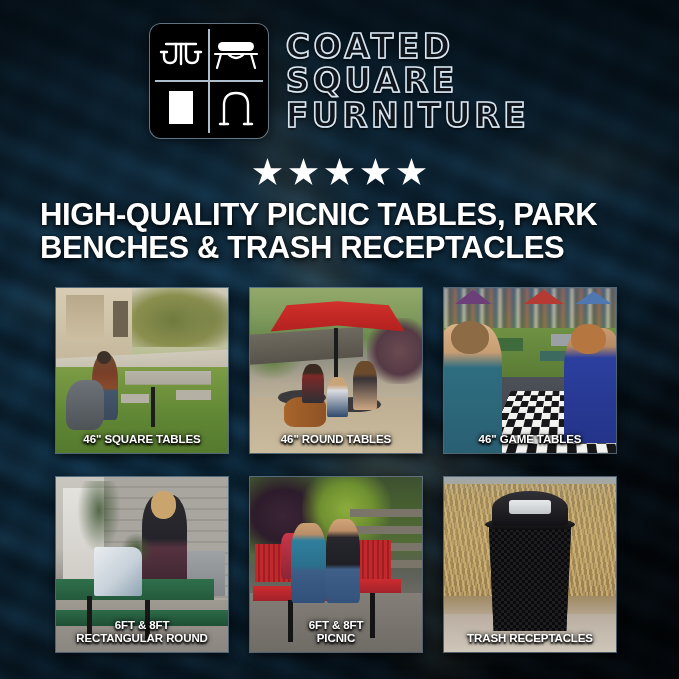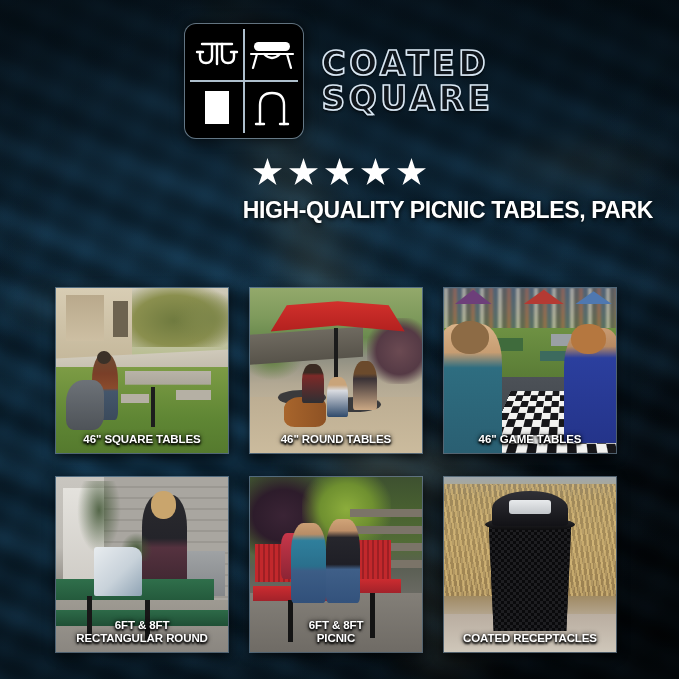--- a/index.html
+++ b/index.html
@@ -132,29 +132,29 @@
     width:29px; height:29px;
     background:#ffffff;
     clip-path:polygon(50% 0%, 61.8% 35.5%, 100% 35.5%, 69% 57.5%,
                       80.9% 93%, 50% 71%, 19.1% 93%, 31% 57.5%, 0% 35.5%, 38.2% 35.5%);
     filter:drop-shadow(0 2px 3px rgba(0,0,0,.75));
   }
 
   
   .headline {
     position:absolute; left:0; right:0; top:198px;
-    text-align:right;
+    text-align:left;
     color:#ffffff;
-    font-size:23px;
+    font-size:31px;
     font-weight:bold;
     line-height:1.08;
     letter-spacing:-0.4px;
     text-shadow:0 2px 5px rgba(0,0,0,.85), 0 0 2px rgba(0,0,0,.6);
     font-family:"Liberation Sans", sans-serif;
-    padding:0 26px;
+    padding:0 40px;
   }
   .headline .l2 { display:block; }
 
   
   .grid {
     position:absolute;
     left:56px; top:288px;
     width:560px;
   }
   .row { display:flex; gap:22px; }
@@ -400,33 +400,35 @@
             <line x1="3" y1="36" x2="11" y2="36"></line>
             <line x1="27" y1="36" x2="35" y2="36"></line>
           </svg>
         </div>
       </div>
     </div>
 
     <div class="logo-type">
       <div class="logo-line">COATED</div>
       <div class="logo-line">SQUARE</div>
+      <div class="logo-line">FURNITURE</div>
     </div>
   </div>
 
   <div class="stars">
     <div class="star"></div>
     <div class="star"></div>
     <div class="star"></div>
     <div class="star"></div>
     <div class="star"></div>
   </div>
 
   <div class="headline">
     <span>HIGH-QUALITY PICNIC TABLES, PARK</span>
+    <span class="l2">BENCHES &amp; TRASH RECEPTACLES</span>
   </div>
 
   <div class="grid">
 
     <div class="row r1">
 
       <div class="tile">
         <div class="photo p1">
           <div class="bldg"></div>
             <div class="door"></div>
@@ -540,19 +542,19 @@
       <div class="tile">
         <div class="photo p6">
           <div class="grass"></div>
             <div class="walk6"></div>
           <div class="can"></div>
             <div class="rim"></div>
           <div class="dome"></div>
             <div class="slot"></div>
         </div>
         <div class="caption">
-          <span>COATED RECEPTACLES</span>
+          <span>TRASH RECEPTACLES</span>
         </div>
       </div>
 
     </div>
   </div>
 </div>
 
 </body></html>

